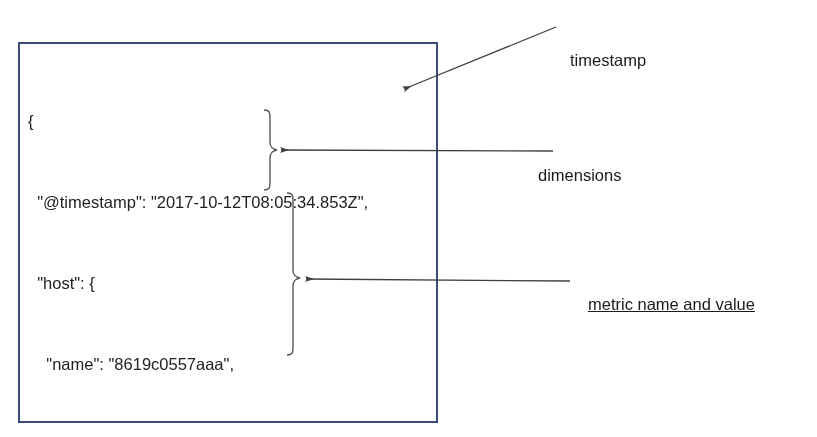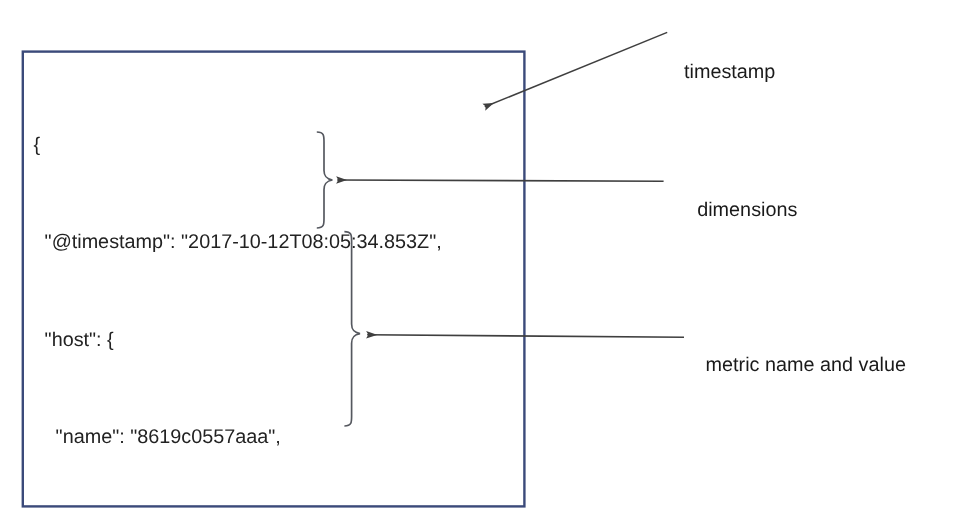--- a/index.html
+++ b/index.html
@@ -52,22 +52,22 @@
   
   .annot-label {
     position: absolute;
     font-family: "Liberation Sans", sans-serif;
     font-size: 16.5px;
     color: #1a1a1a;
     white-space: nowrap;
     margin-top: 26px;
   }
   #label-timestamp { left: 570px; top: 25px; }
-  #label-dimensions { left: 581px; top: 140px; text-align: right; }
-  #label-metric { left: 588px; top: 269px; }
+  #label-dimensions { left: 538px; top: 140px; text-align: right; }
+  #label-metric { left: 588px; top: 269px; text-decoration: underline; }
 
   
   #overlay {
     position: absolute;
     left: 0;
     top: 0;
     width: 817px;
     height: 437px;
     pointer-events: none;
   }

